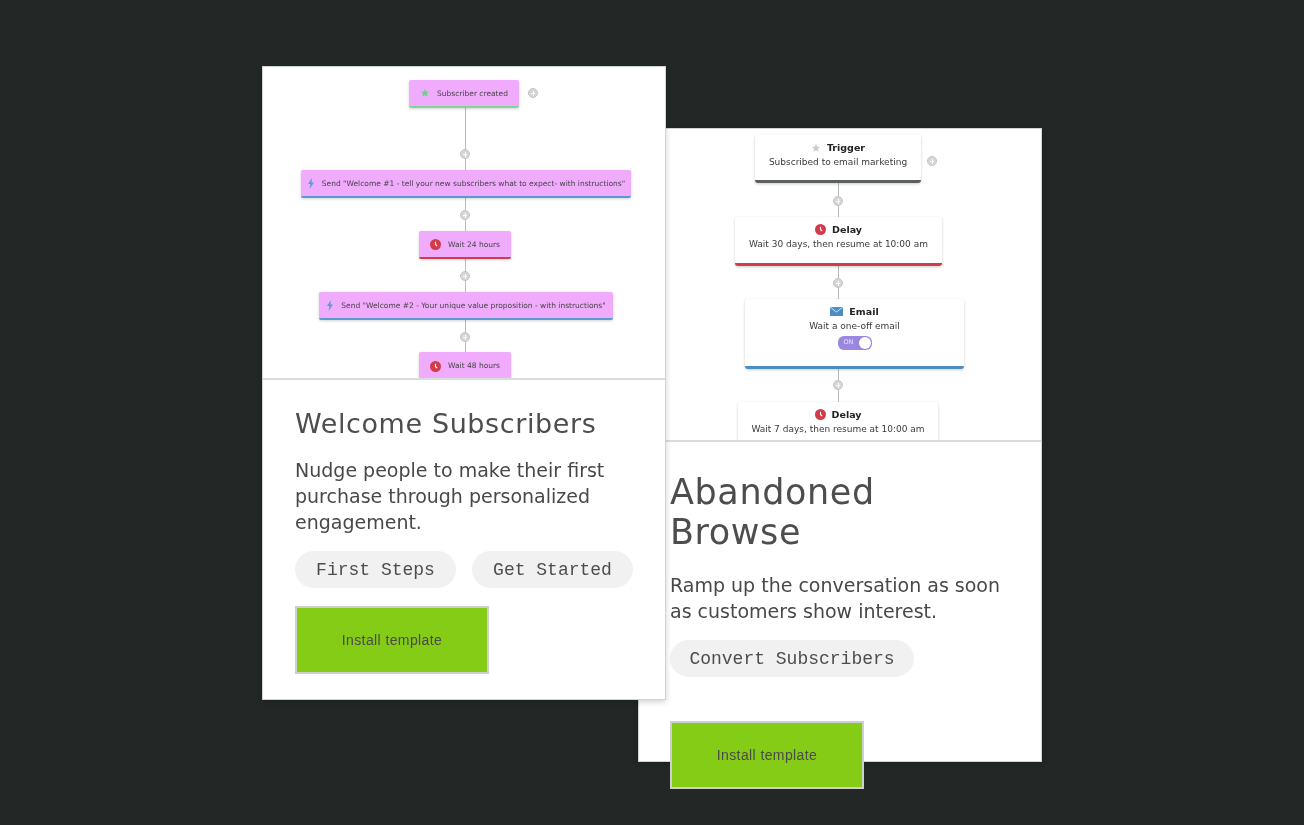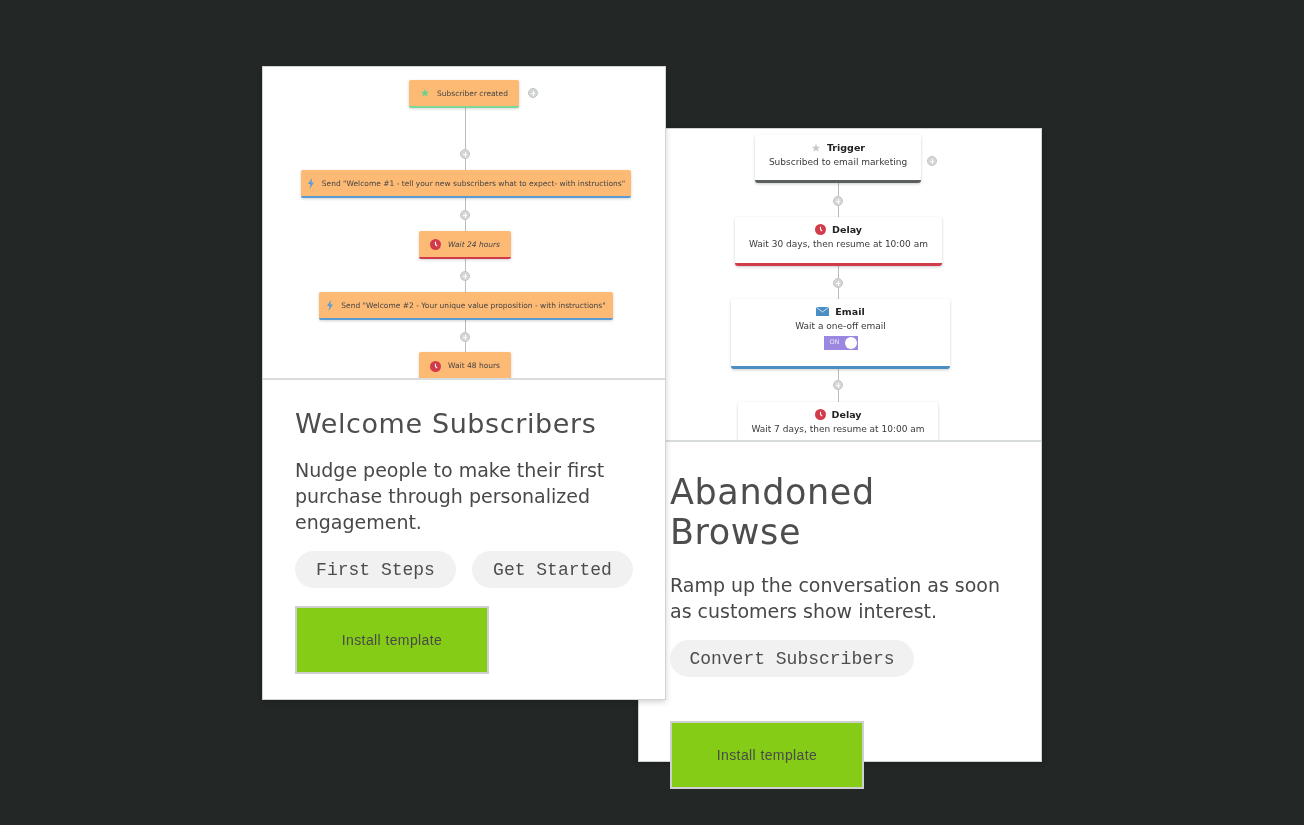--- a/index.html
+++ b/index.html
@@ -36,47 +36,47 @@
     position: absolute; width: 10px; height: 10px; border-radius: 50%;
     background: #d4d6d7; border: 1px solid #c3c6c7;
   }
   .plus::before, .plus::after {
     content: ""; position: absolute; background: #fff;
   }
   .plus::before { left: 2px; top: 4px; width: 4px; height: 1px; }
   .plus::after { left: 3.5px; top: 2px; width: 1px; height: 5px; }
 
   .node {
-    position: absolute; background: #fdba74;
+    position: absolute; background: #f0abfc;
     box-shadow: 0 1px 3px rgba(0,0,0,0.18);
     display: flex; align-items: center; justify-content: center;
     font-size: 7.5px; color: #444; white-space: nowrap;
     border-radius: 2px;
   }
   .node .ico { margin-right: 7px; display: inline-flex; align-items: center; }
   .b-green { border-bottom: 2px solid #7fd69a; }
   .b-blue { border-bottom: 2px solid #5b9bd5; }
-  .b-red { border-bottom: 2px solid #d23b4a; font-style: italic; }
+  .b-red { border-bottom: 2px solid #d23b4a; }
   .b-gray { border-bottom: 3px solid #5c5f60; }
   .b-blue2 { border-bottom: 3px solid #4a8ec4; }
   .b-red2 { border-bottom: 3px solid #d23b4a; }
 
   .rnode {
     position: absolute; background: #fff;
     box-shadow: 0 1px 3px rgba(0,0,0,0.2);
     display: flex; flex-direction: column; align-items: center; justify-content: flex-start;
     padding-top: 7px; border-radius: 3px;
     font-size: 9px; color: #333;
   }
   .rnode .title { display: flex; align-items: center; font-weight: bold; font-size: 9.5px; color: #222; }
   .rnode .title .ico { margin-right: 6px; display: inline-flex; }
   .rnode .sub { margin-top: 4px; font-size: 9px; color: #3a3a3a; white-space: nowrap; }
 
   .toggle {
-    margin-top: 5px; width: 34px; height: 14px; border-radius: 0;
+    margin-top: 5px; width: 34px; height: 14px; border-radius: 6px;
     background: #9b87e0; position: relative;
   }
   .toggle .tlabel { position: absolute; left: 6px; top: 2px; font-size: 6.5px; color: #e9e4fb; }
   .toggle .knob {
     position: absolute; right: 1px; top: 1px; width: 12px; height: 12px;
     border-radius: 50%; background: #fff;
   }
 
   .content { padding: 0 32px; }
   .card-title {
@@ -211,21 +211,21 @@
               <path d="M10 5v5l3 3" stroke="#fff" stroke-width="2" fill="none"></path>
             </svg>
         </span>
         <span>Delay</span>
       </div>
       <div class="sub">Wait 30 days, then resume at 10:00 am</div>
     </div>
 
     <div class="plus" style="left:194px; top:149px;"></div>
 
-    <div class="rnode b-blue2" style="left:92px; top:170px; width:219px; height:70px;">
+    <div class="rnode b-blue2" style="left:106px; top:170px; width:219px; height:70px;">
       <div class="title">
         <span class="ico">
           <svg width="13" height="9" viewBox="0 0 26 18">
               <rect width="26" height="18" fill="#4a8ec4"></rect>
               <path d="M0 0l13 10L26 0" stroke="#cfe3f3" stroke-width="2" fill="none"></path>
             </svg>
         </span>
         <span>Email</span>
       </div>
       <div class="sub">Wait a one-off email</div>

